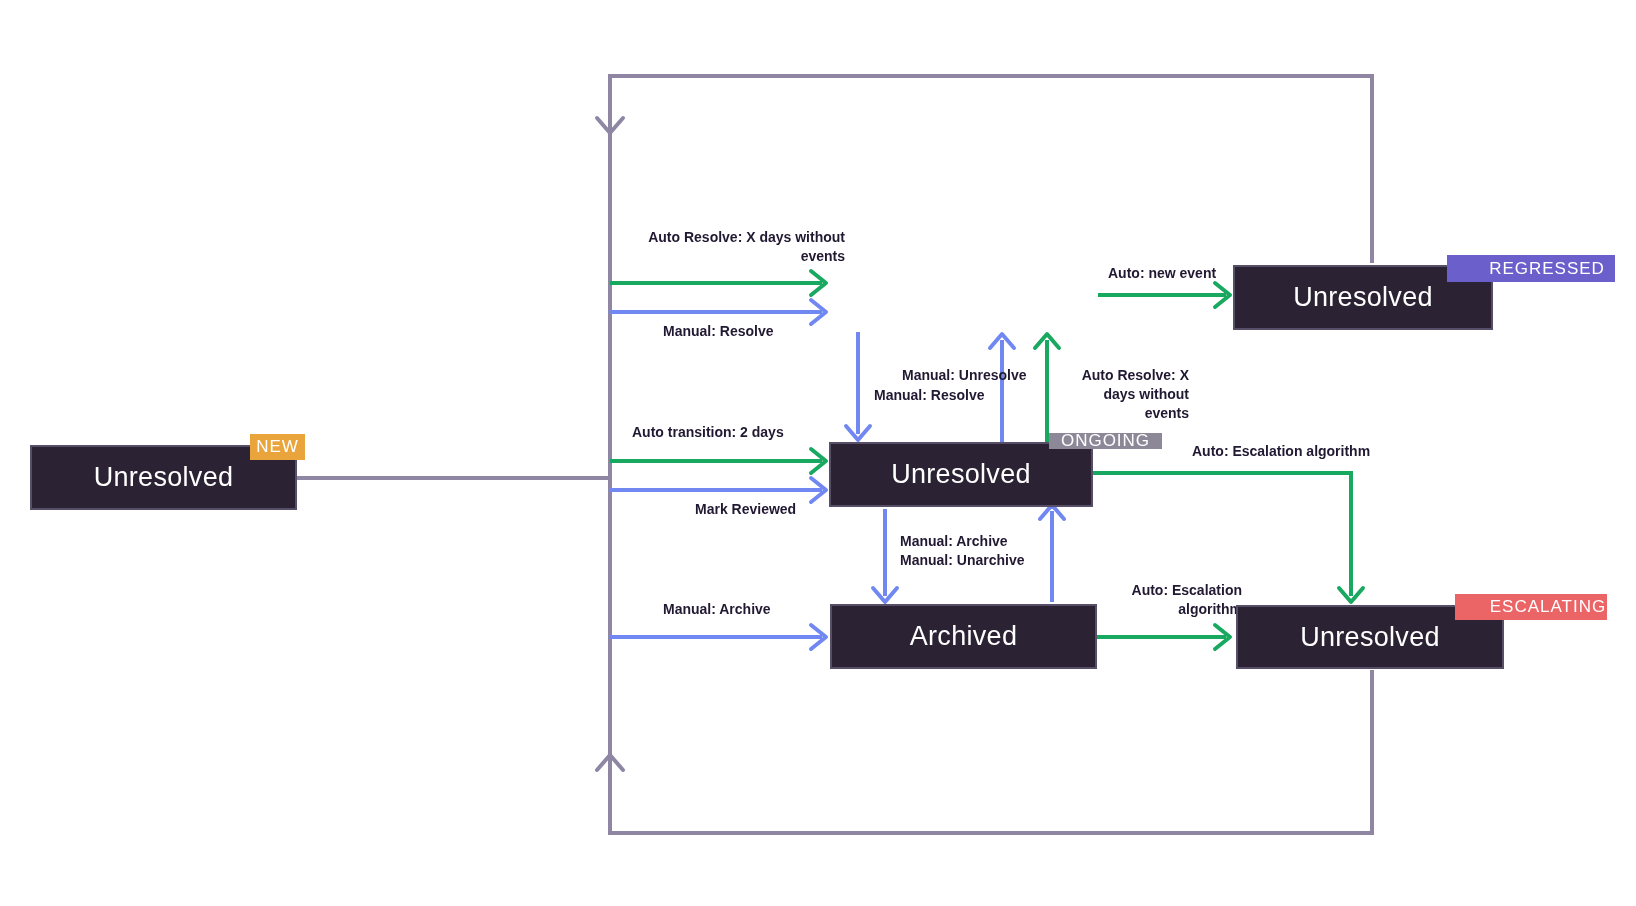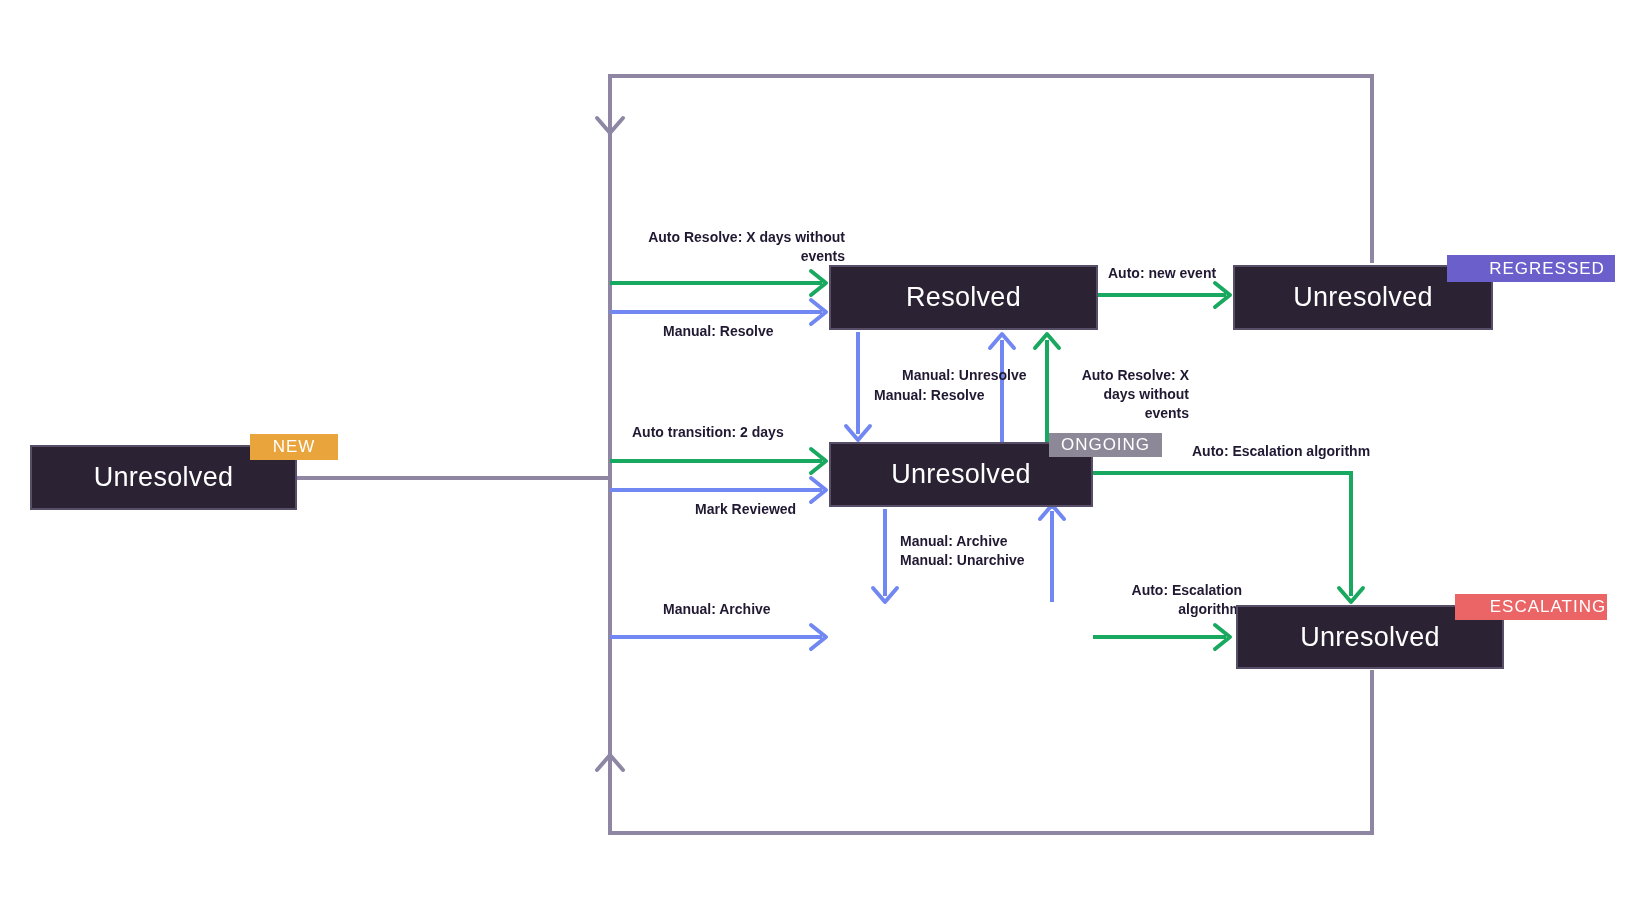--- a/index.html
+++ b/index.html
@@ -109,42 +109,42 @@
     <path class="head blue" d="M1040 519 L1052 505 L1064 519"></path>
 
     <path class="wire blue" d="M610 637 H822"></path>
     <path class="head blue" d="M811 625 L826 637 L811 649"></path>
   </svg>
 
   <div class="state-box" style="left:30px;top:445px;width:267px;height:65px;">
     <span>Unresolved</span>
   </div>
 
-  <div class="state-box" style="left:829px;top:265px;width:269px;height:65px;">
-    <span>Resolved</span>
-  </div>
 
   <div class="state-box" style="left:1233px;top:265px;width:260px;height:65px;">
     <span>Unresolved</span>
   </div>
 
   <div class="state-box" style="left:829px;top:442px;width:264px;height:65px;">
     <span>Unresolved</span>
   </div>
 
+  <div class="state-box" style="left:830px;top:604px;width:267px;height:65px;">
+    <span>Archived</span>
+  </div>
 
   <div class="state-box" style="left:1236px;top:605px;width:268px;height:64px;">
     <span>Unresolved</span>
   </div>
 
-  <div class="badge badge-new" style="left:250px;top:434px;width:88px;height:26px;">NEW</div>
+  <div class="badge badge-new" style="left:250px;top:434px;width:55px;height:26px;">NEW</div>
 
   <div class="badge badge-regressed" style="left:1447px;top:255px;width:168px;height:27px;padding-left:32px;">REGRESSED</div>
 
-  <div class="badge badge-ongoing" style="left:1049px;top:433px;width:113px;height:24px;">ONGOING</div>
+  <div class="badge badge-ongoing" style="left:1049px;top:433px;width:113px;height:16px;">ONGOING</div>
 
   <div class="badge badge-escalating" style="left:1455px;top:594px;width:152px;height:26px;">ESCALATING</div>
 
   <div class="lbl wrap" style="left:620px;top:228px;width:225px;">Auto Resolve: X days without events</div>
 
   <div class="lbl" style="left:663px;top:322px;">Manual: Resolve</div>
 
   <div class="lbl" style="left:1108px;top:264px;">Auto: new event</div>
 
   <div class="lbl" style="left:902px;top:366px;">Manual: Unresolve</div>

